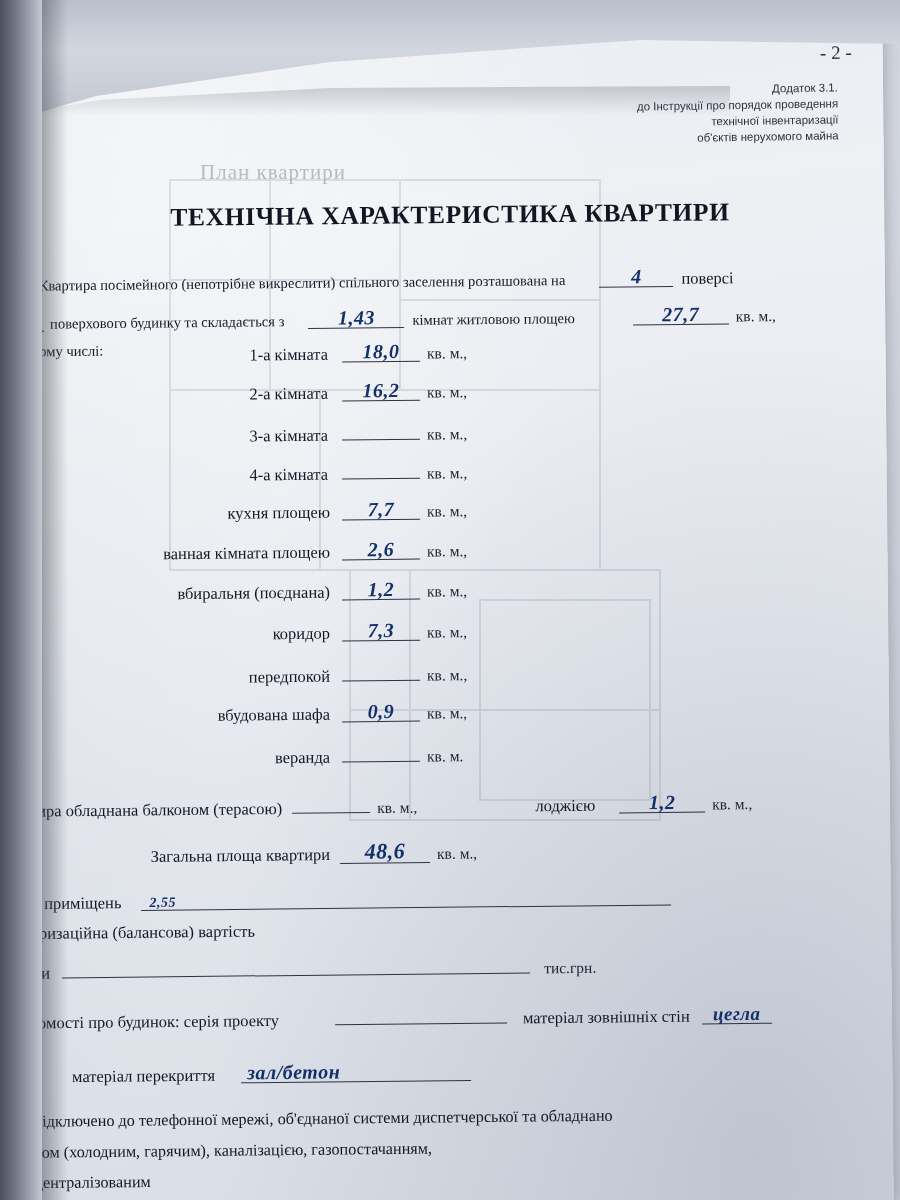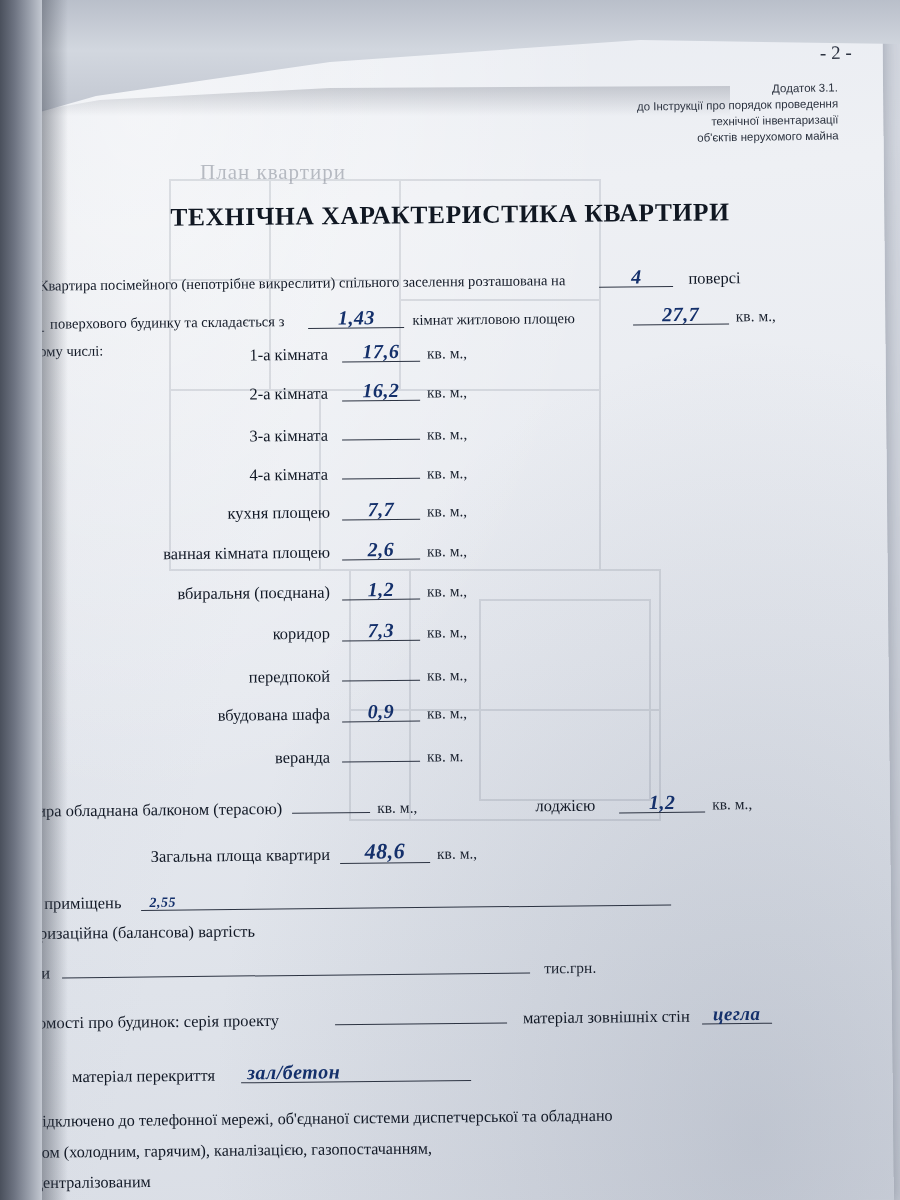--- a/index.html
+++ b/index.html
@@ -207,21 +207,21 @@
     </div>
 
     <h1 class="doc-title">ТЕХНІЧНА ХАРАКТЕРИСТИКА КВАРТИРИ</h1>
 
     <div class="row" style="left:24px; top:268px;">
       <span class="lbl small">1. Квартира посімейного (непотрібне викреслити) спільного заселення розташована на</span>
       <span class="gap" style="width:34px;"></span>
       <span class="filled-line" style="width:74px; height:23px;">
         <span class="val">4</span>
       </span>
-      <span class="lbl" style="margin-left:15px;">поверсі</span>
+      <span class="lbl" style="margin-left:8px;">поверсі</span>
     </div>
 
     <div class="row" style="left:18px; top:305px;">
       <span class="filled-line" style="width:26px; height:24px;">
         <span class="val">9</span>
       </span>
       <span class="lbl small" style="margin-left:6px;">поверхового будинку та складається з</span>
       <span class="gap" style="width:24px;"></span>
       <span class="filled-line" style="width:96px; height:24px;">
         <span class="val">1,43</span>
@@ -235,21 +235,21 @@
     </div>
 
     <div class="row" style="left:22px; top:344px;">
       <span class="lbl small">у тому числі:</span>
     </div>
 
     <div class="row" style="left:118px; top:340px;">
       <span class="lbl label-right" style="width:210px;">1-а кімната</span>
       <span class="gap" style="width:14px;"></span>
       <span class="filled-line" style="width:78px; height:24px;">
-        <span class="val">17,6</span>
+        <span class="val">18,0</span>
       </span>
       <span class="unit">кв. м.,</span>
     </div>
 
     <div class="row" style="left:118px; top:379px;">
       <span class="lbl label-right" style="width:210px;">2-а кімната</span>
       <span class="gap" style="width:14px;"></span>
       <span class="filled-line" style="width:78px; height:24px;align-items:flex-end;">
         <span class="val">16,2</span>
       </span>

